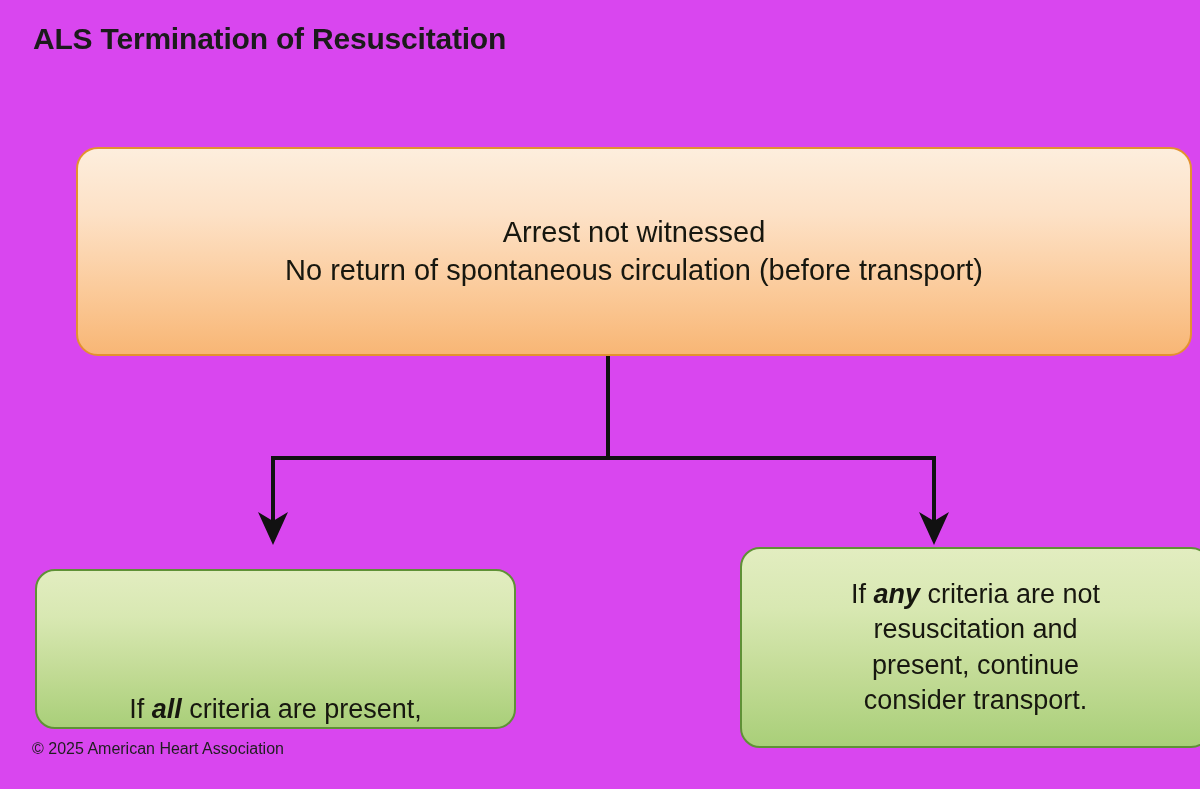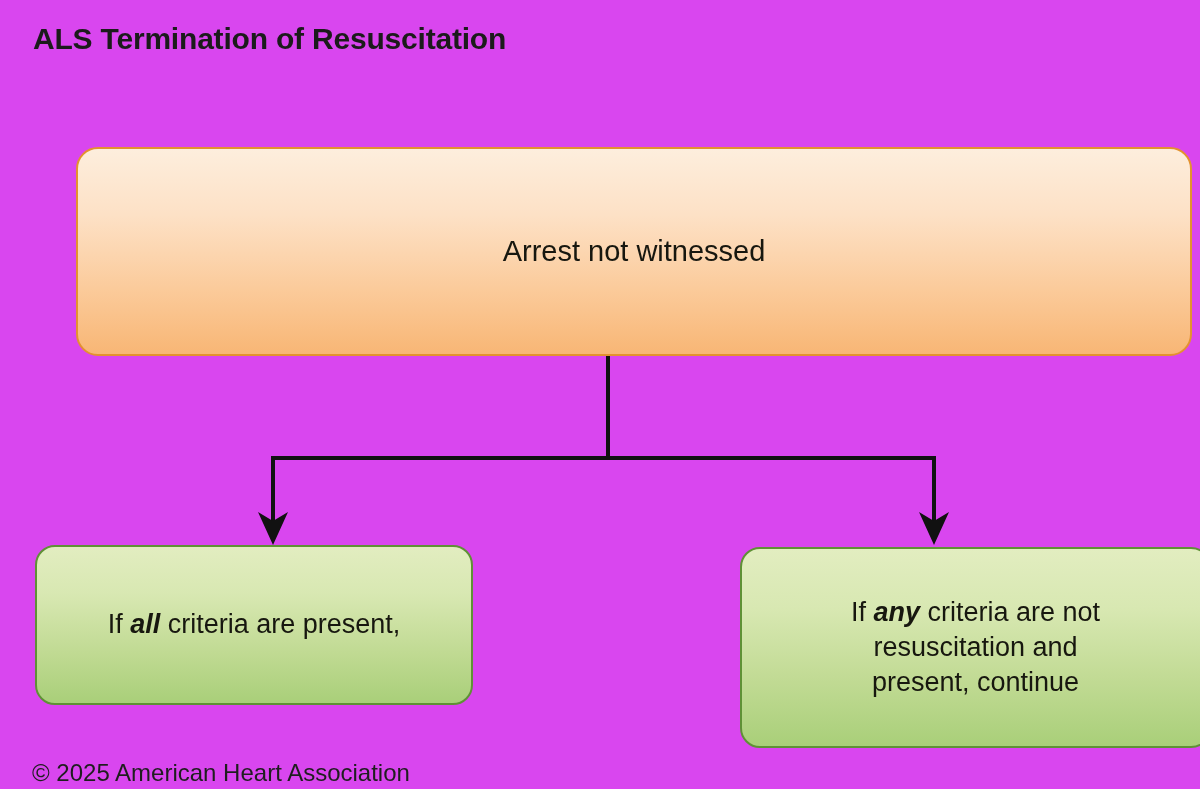--- a/index.html
+++ b/index.html
@@ -60,23 +60,24 @@
 
   
   .outcome {
     border: 2px solid #5f9136;
     border-radius: 20px;
     background: linear-gradient(to bottom, #e2edc0 0%, #d8e8b2 30%, #c2db95 65%, #a9cf79 100%);
     font-size: 27px;
   }
   #outcome-all {
     left: 35px;
-    top: 545px;
-    width: 438px;
+    top: 569px;
+    width: 481px;
     height: 160px;
+    align-items: flex-end;
   }
   #outcome-any {
     left: 697px;
     top: 547px;
     width: 471px;
     height: 201px;
     margin-left: 43px;
   }
   .outcome .lines { padding: 0 16px; }
   .outcome .line { white-space: nowrap; }
@@ -90,36 +91,36 @@
     width: 1200px;
     height: 789px;
     pointer-events: none;
   }
 
   
   #copyright {
     position: absolute;
     left: 32px;
     top: 740px;
-    font-size: 24px;
+    font-size: 16px;
     color: #1e1e1e;
     white-space: nowrap;
-    margin-top: 19px;
   }
 </style>
 </head>
 <body>
 
 <div id="canvas">
 
   <div id="page-title">ALS Termination of Resuscitation</div>
 
   <div class="node" id="criteria-box">
     <div class="lines">
       <div class="line">Arrest not witnessed</div>
+      <div class="line">No return of spontaneous circulation (before transport)</div>
     </div>
   </div>
 
   <svg id="connector" viewBox="0 0 1200 789" width="1200" height="789">
     <g id="connector-strokes" fill="none" stroke="#111111" stroke-width="4" stroke-linecap="butt">
       <line x1="608" y1="356" x2="608" y2="458"></line>
       <line x1="271" y1="458" x2="936" y2="458"></line>
       <line x1="273" y1="458" x2="273" y2="521"></line>
       <line x1="934" y1="458" x2="934" y2="521"></line>
     </g>
@@ -135,18 +136,19 @@
     </div>
   </div>
 
   <div class="node outcome" id="outcome-any">
     <div class="lines">
       <div class="line">
         <span>If </span><span class="emph">any</span><span> criteria are not</span>
       </div>
       <div class="line">resuscitation and</div>
       <div class="line">present, continue</div>
+      <div class="line">consider transport.</div>
     </div>
   </div>
 
   <div id="copyright">© 2025 American Heart Association</div>
 
 </div>
 
 </body></html>

